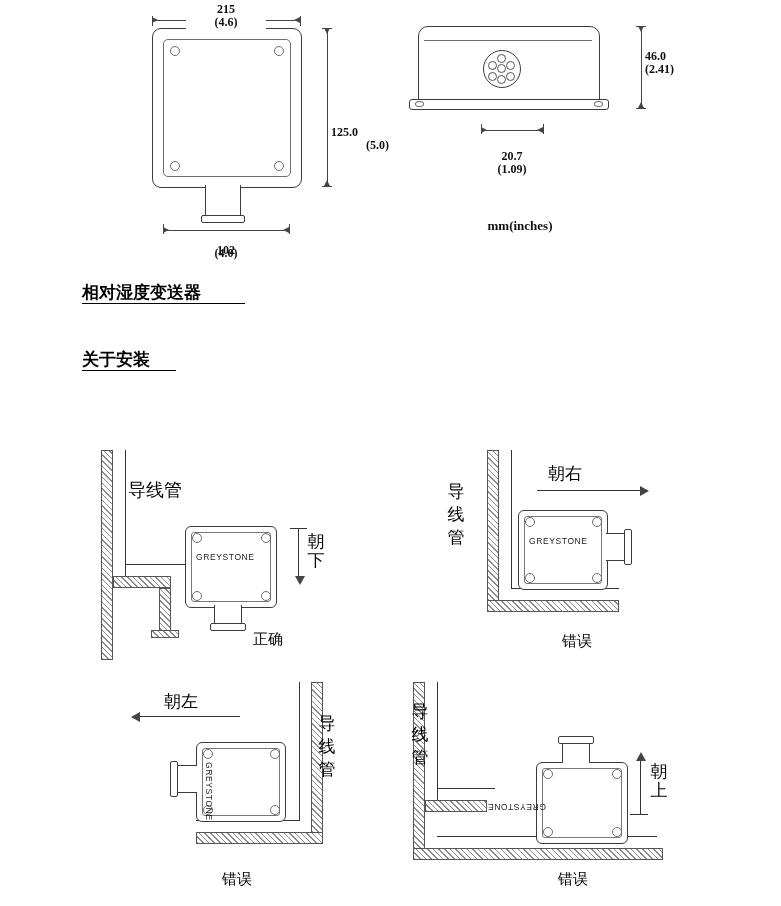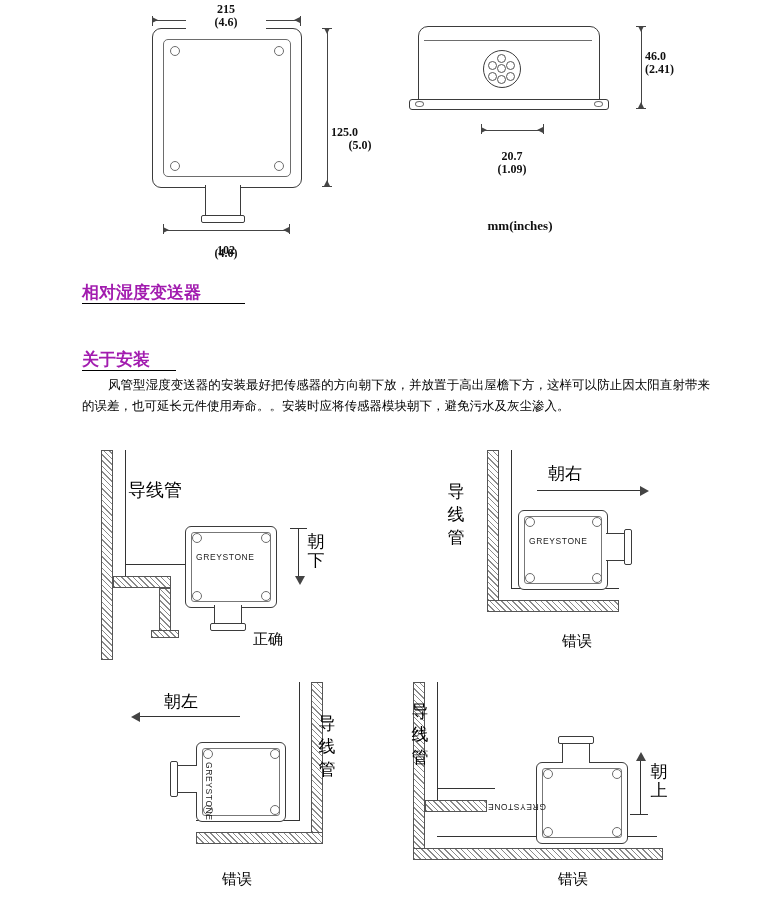--- a/index.html
+++ b/index.html
@@ -169,21 +169,21 @@
     text-align: center;
     white-space: nowrap;
   }
 
   
   .heading {
     position: absolute;
     font-family: "DejaVu Sans", sans-serif;
     font-weight: bold;
     font-size: 17px;
-    color: #a21caf;
+    color: #000000;
     white-space: nowrap;
   }
   .heading-underline {
     position: absolute;
     height: 0;
     border-top: 1.5px solid #000;
   }
   .body-p {
     position: absolute;
     font-family: "DejaVu Sans", sans-serif;
@@ -277,21 +277,21 @@
       <div class="tick-v" style="left:300px; top:16px;"></div>
       <div class="dim-txt abs" style="left:186px; top:3px; width:80px;">215</div>
       <div class="dim-txt abs" style="left:186px; top:16px; width:80px; background:#fff;">(4.6)</div>
 
       <div class="dimline-v" style="left:327px; top:28px; height:158px;"></div>
       <div class="arrow-d" style="left:324px; top:28px;"></div>
       <div class="arrow-u" style="left:324px; top:180px;"></div>
       <div class="tick-h" style="left:322px; top:28px;"></div>
       <div class="tick-h" style="left:322px; top:186px;"></div>
       <div class="dim-txt abs" style="left:331px; top:126px; width:58px; text-align:left;">125.0</div>
-      <div class="dim-txt abs" style="left:331px; top:139px; width:58px; text-align:center;">(5.0)</div>
+      <div class="dim-txt abs" style="left:331px; top:139px; width:58px; text-align:right;">(5.0)</div>
 
       <div class="dimline-h" style="left:163px; top:230px; width:126px;"></div>
       <div class="arrow-r" style="left:163px; top:227px;"></div>
       <div class="arrow-l" style="left:283px; top:227px;"></div>
       <div class="tick-v" style="left:163px; top:224px;"></div>
       <div class="tick-v" style="left:289px; top:224px;"></div>
       <div class="dim-txt abs" style="left:186px; top:244px; width:80px;">102</div>
       <div class="dim-txt abs" style="left:186px; top:247px; width:80px;">(4.0)</div>
     </div>
 
@@ -332,21 +332,20 @@
     <div class="caption" style="left:440px; top:218px; width:160px;">mm(inches)</div>
   </div>
 
   <div class="heading" style="left:82px; top:281px;">相对湿度变送器</div>
   <div class="heading-underline" style="left:82px; top:303px; width:163px;"></div>
 
 
   <div class="heading" style="left:82px; top:348px;">关于安装</div>
   <div class="heading-underline" style="left:82px; top:370px; width:94px;"></div>
 
-  <div class="body-p" style="left:82px; top:374px; width:628px; text-indent:26px; text-align:justify;">风管型湿度变送器的安装最好把传感器的方向朝下放，并放置于高出屋檐下方，这样可以防止因太阳直射带来的误差，也可延长元件使用寿命。。安装时应将传感器模块朝下，避免污水及灰尘渗入。</div>
 
   <div>
 
     <div class="duct-wall" style="left:101px; top:450px; width:12px; height:210px;"></div>
     <div class="duct-wall" style="left:113px; top:576px; width:58px; height:12px;"></div>
     <div class="duct-wall" style="left:159px; top:588px; width:12px; height:48px;"></div>
     <div class="duct-wall" style="left:151px; top:630px; width:28px; height:8px;"></div>
     <div class="thin-line-v" style="left:125px; top:450px; height:126px;"></div>
     <div class="thin-line" style="left:125px; top:564px; width:60px;"></div>
 

